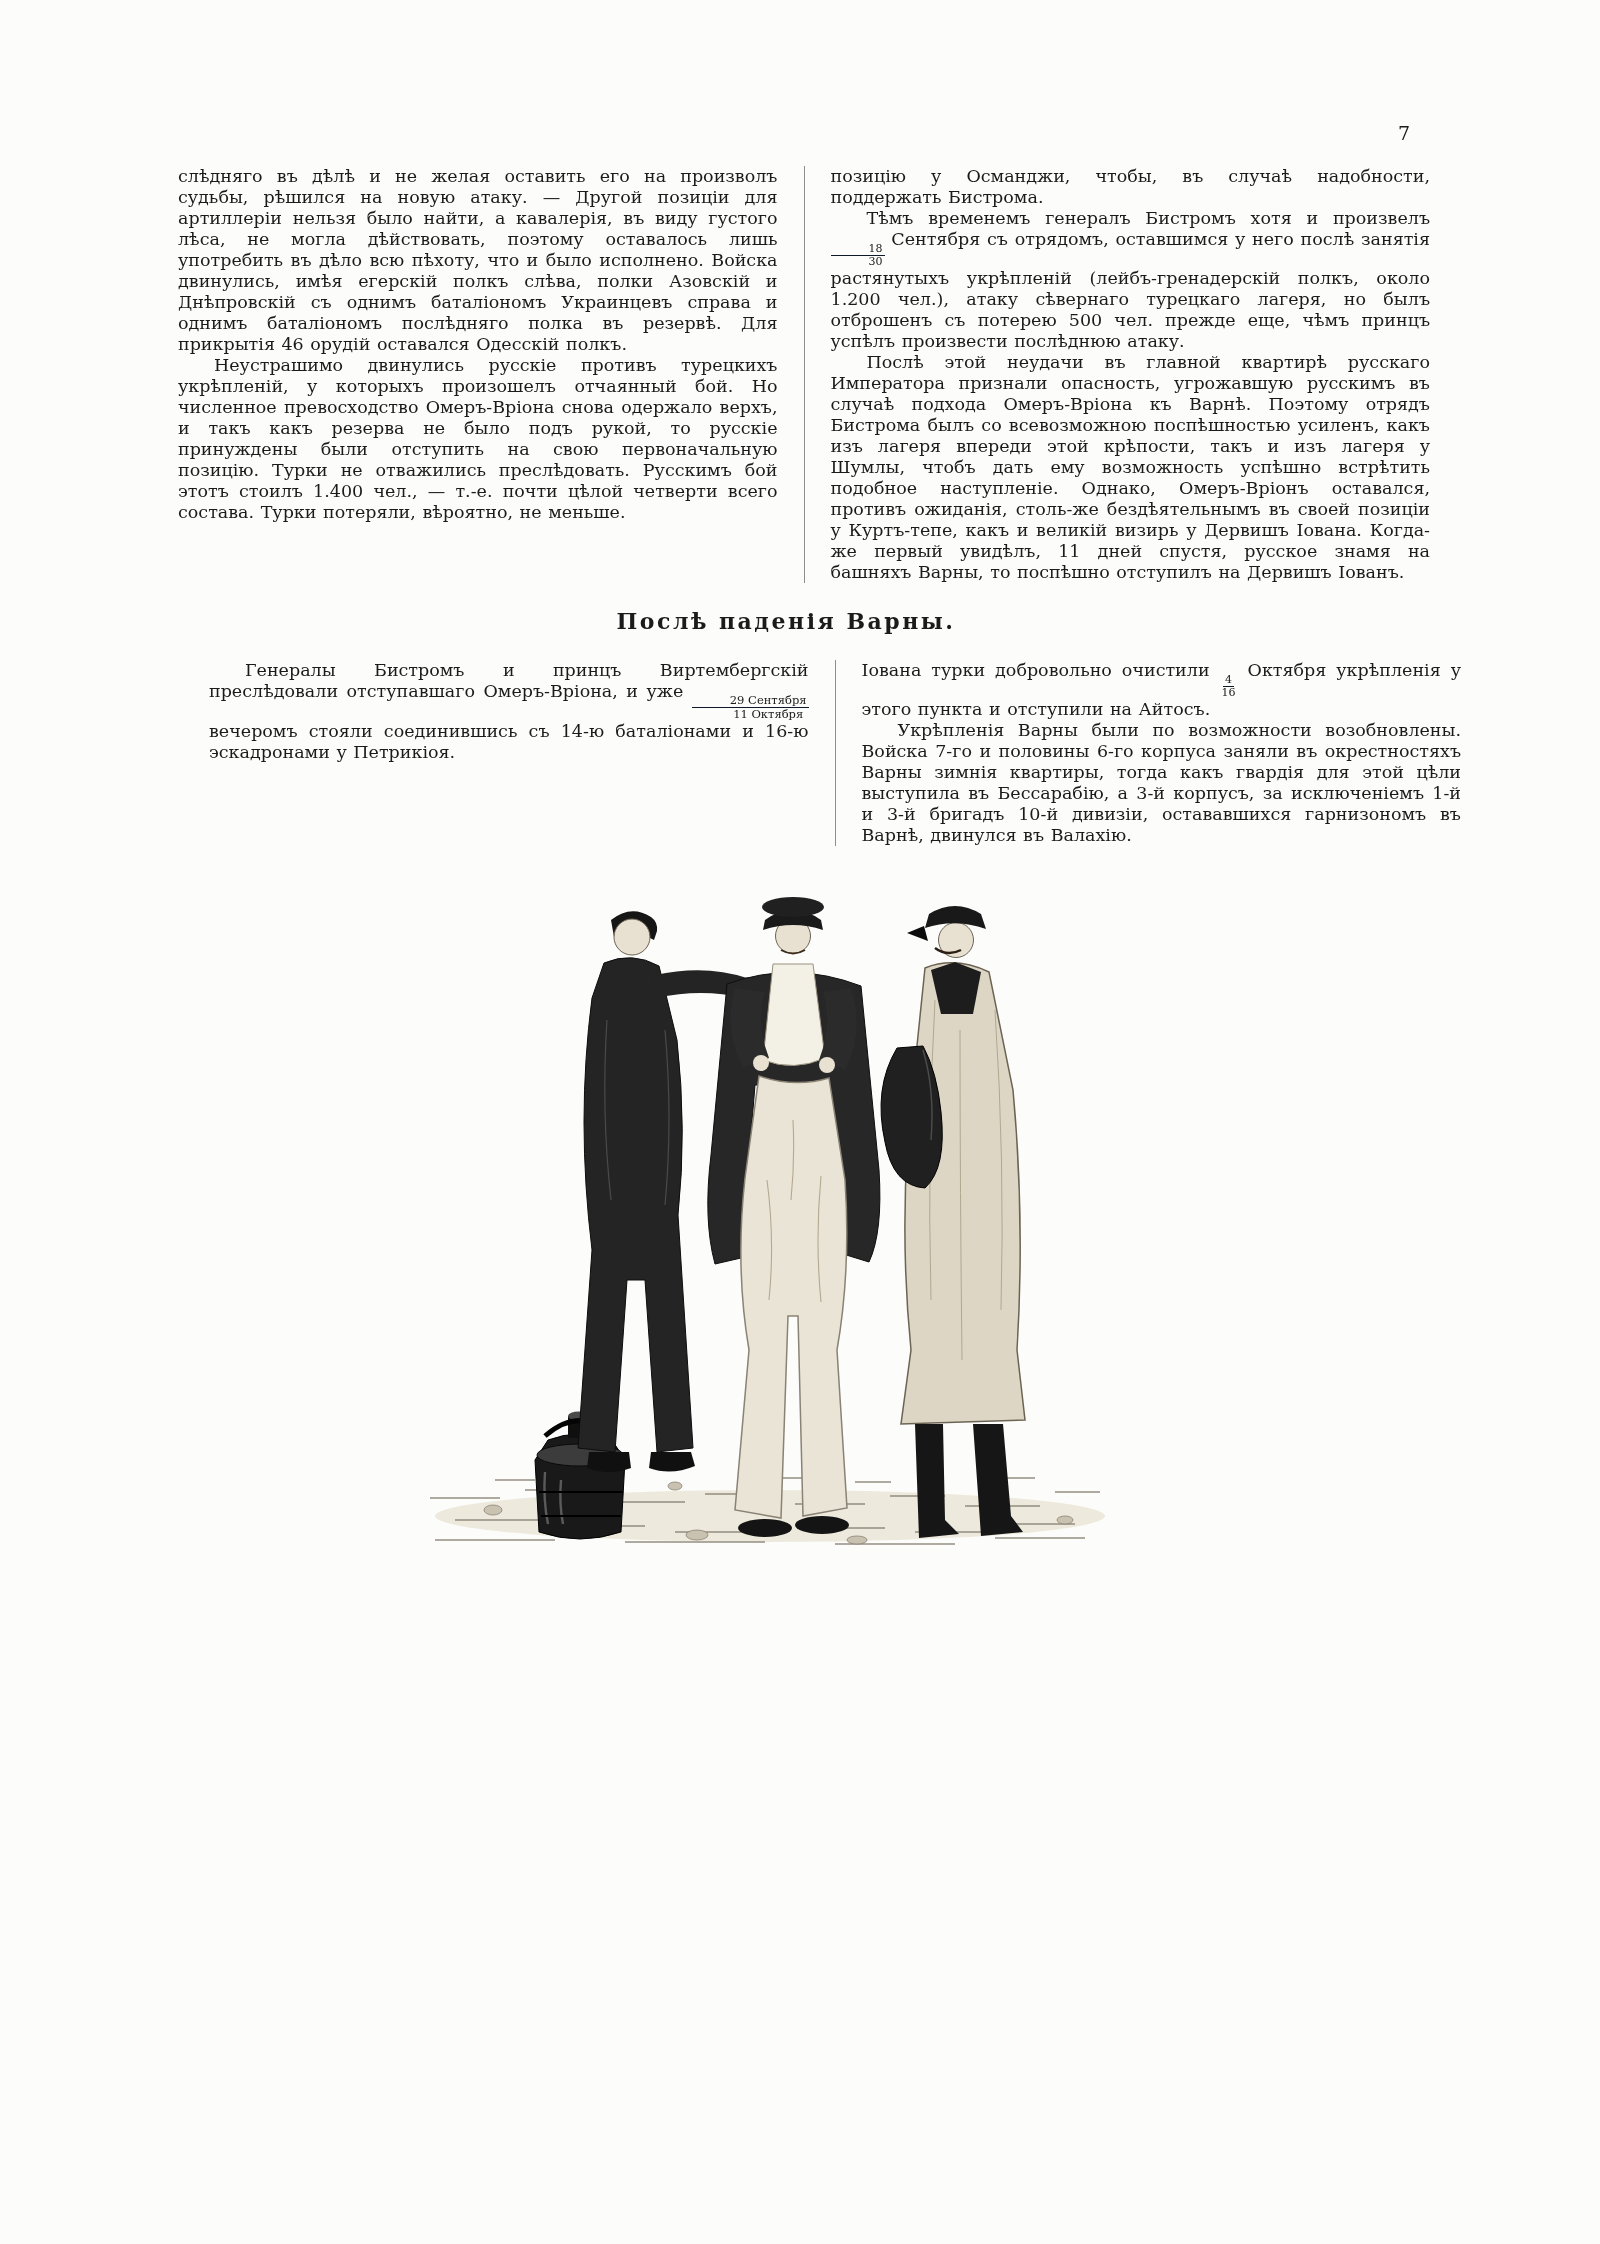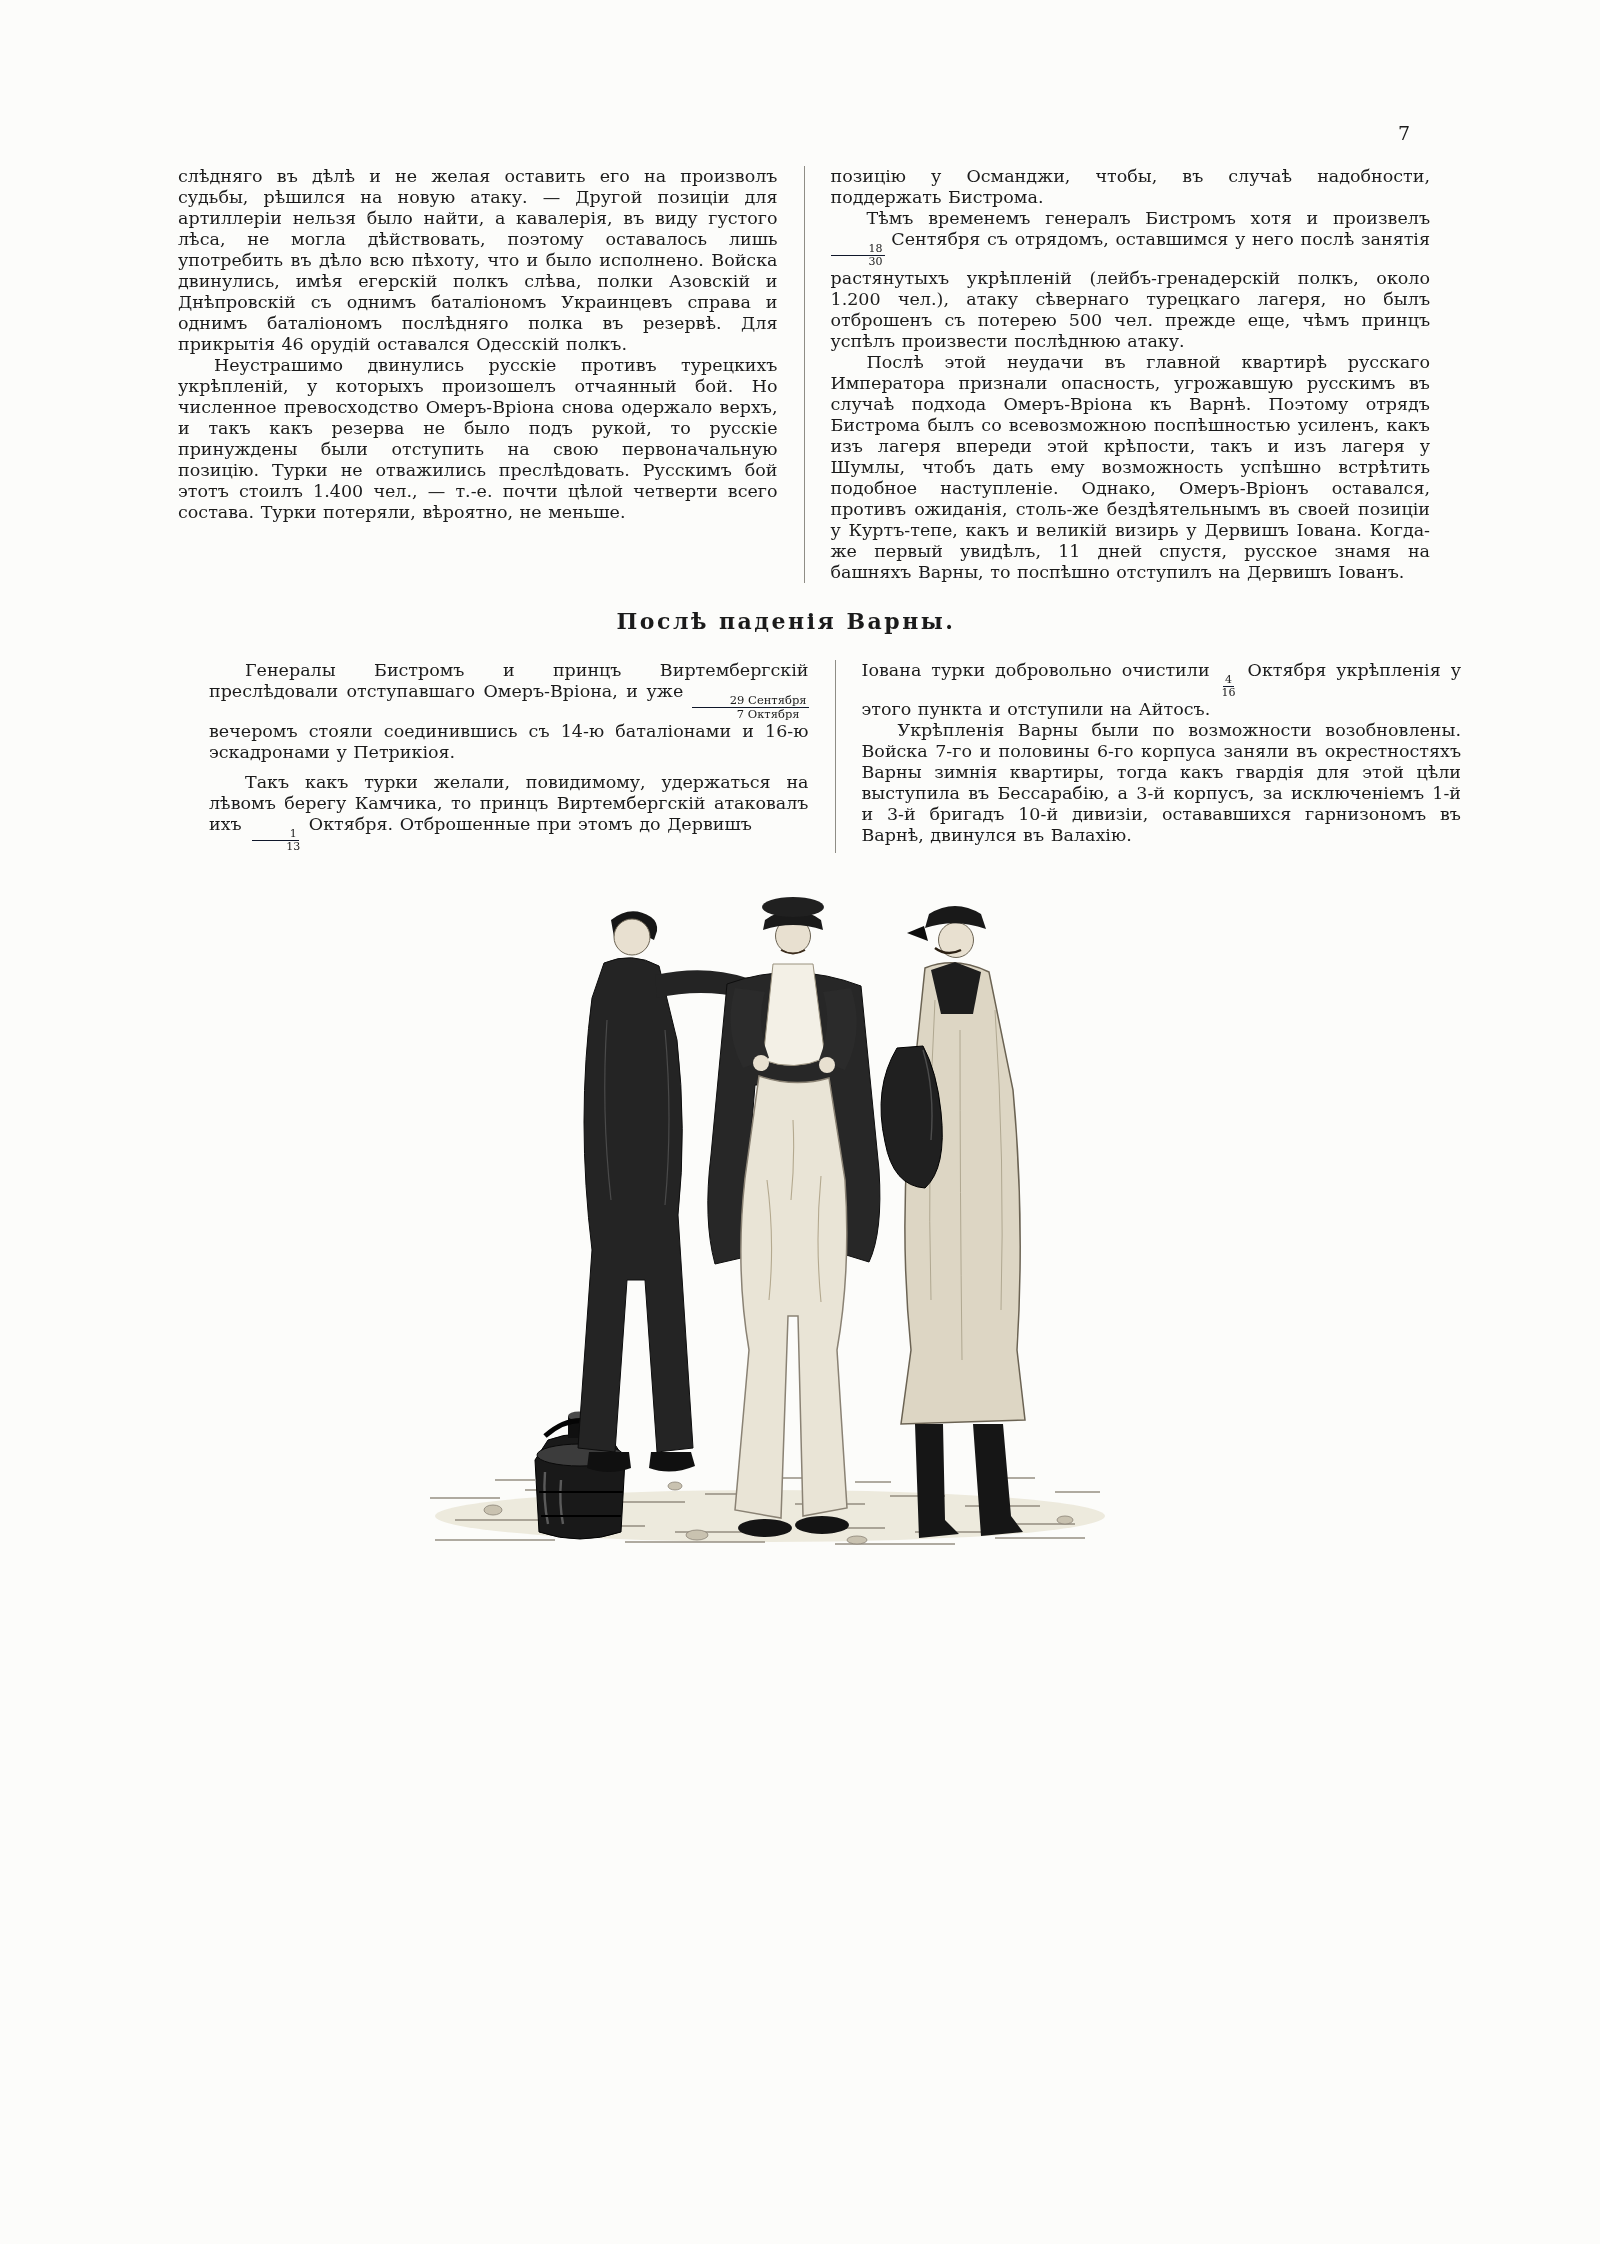--- a/index.html
+++ b/index.html
@@ -80,31 +80,23 @@
   </div>
 
   <h1 class="heading">Послѣ паденія Варны.</h1>
 
   <div class="textblock bottom">
     <div class="col">
       <p class="ind">
         <span>Генералы Бистромъ и принцъ Виртембергскій преслѣдовали отступавшаго Омеръ-Вріона, и уже</span>
         <span class="frac date">
             <span class="n">29 Сентября</span>
-            <span class="d">7 Октября</span>
+            <span class="d">11 Октября</span>
           </span>
         <span>вечеромъ стояли соединившись съ 14-ю баталіонами и 16-ю эскадронами у Петрикіоя.</span>
-      </p>
-      <p class="ind sp">
-        <span>Такъ какъ турки желали, повидимому, удержаться на лѣвомъ берегу Камчика, то принцъ Виртембергскій атаковалъ ихъ</span>
-        <span class="frac">
-            <span class="n">1</span>
-            <span class="d">13</span>
-          </span>
-        <span>Октября. Отброшенные при этомъ до Дервишъ</span>
       </p>
     </div>
     <div class="rule"></div>
     <div class="col">
       <p>
         <span>Іована турки добровольно очистили</span>
         <span class="frac">
             <span class="n">4</span>
             <span class="d">16</span>
           </span>

